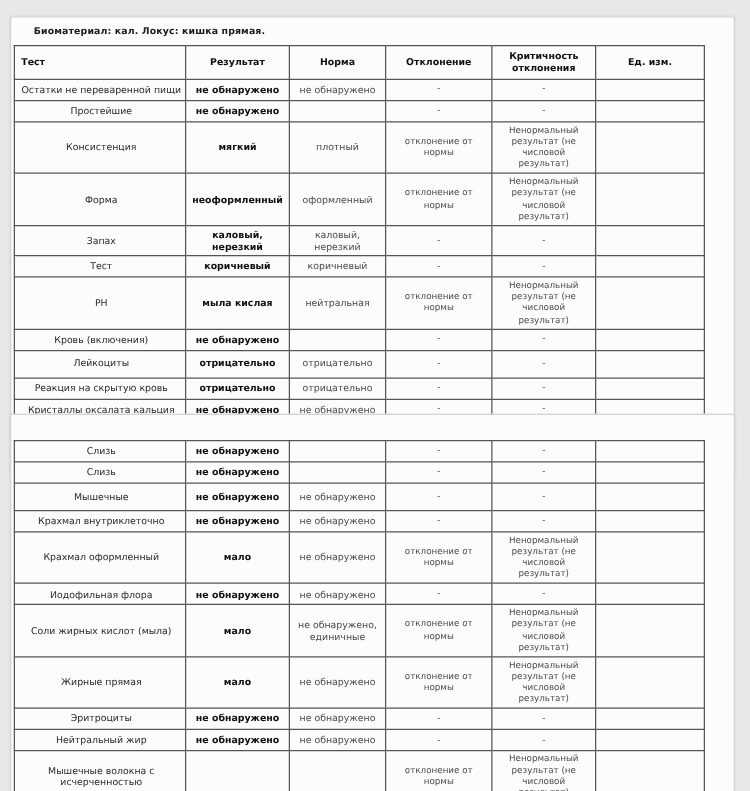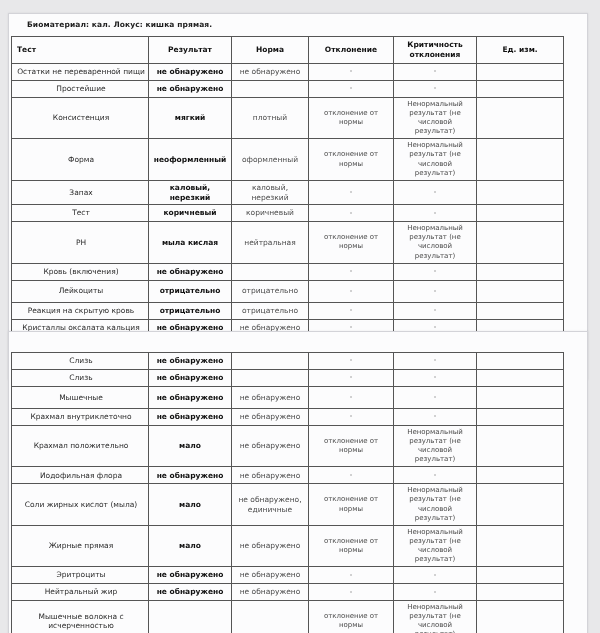--- a/index.html
+++ b/index.html
@@ -226,21 +226,21 @@
           </tr>
           <tr>
             <td class="c-test"><span class="cellspan">Крахмал внутриклеточно</span></td>
             <td class="c-result"><span class="cellspan">не обнаружено</span></td>
             <td class="c-norm"><span class="cellspan">не обнаружено</span></td>
             <td class="c-dev"><span class="cellspan">-</span></td>
             <td class="c-crit"><span class="cellspan">-</span></td>
             <td class="c-unit"><span class="cellspan"></span></td>
           </tr>
           <tr>
-            <td class="c-test"><span class="cellspan">Крахмал положительно</span></td>
+            <td class="c-test"><span class="cellspan">Крахмал оформленный</span></td>
             <td class="c-result"><span class="cellspan">мало</span></td>
             <td class="c-norm"><span class="cellspan">не обнаружено</span></td>
             <td class="c-dev"><span class="cellspan">отклонение от нормы</span></td>
             <td class="c-crit"><span class="cellspan">Ненормальный результат (не числовой результат)</span></td>
             <td class="c-unit"><span class="cellspan"></span></td>
           </tr>
           <tr>
             <td class="c-test"><span class="cellspan">Иодофильная флора</span></td>
             <td class="c-result"><span class="cellspan">не обнаружено</span></td>
             <td class="c-norm"><span class="cellspan">не обнаружено</span></td>

